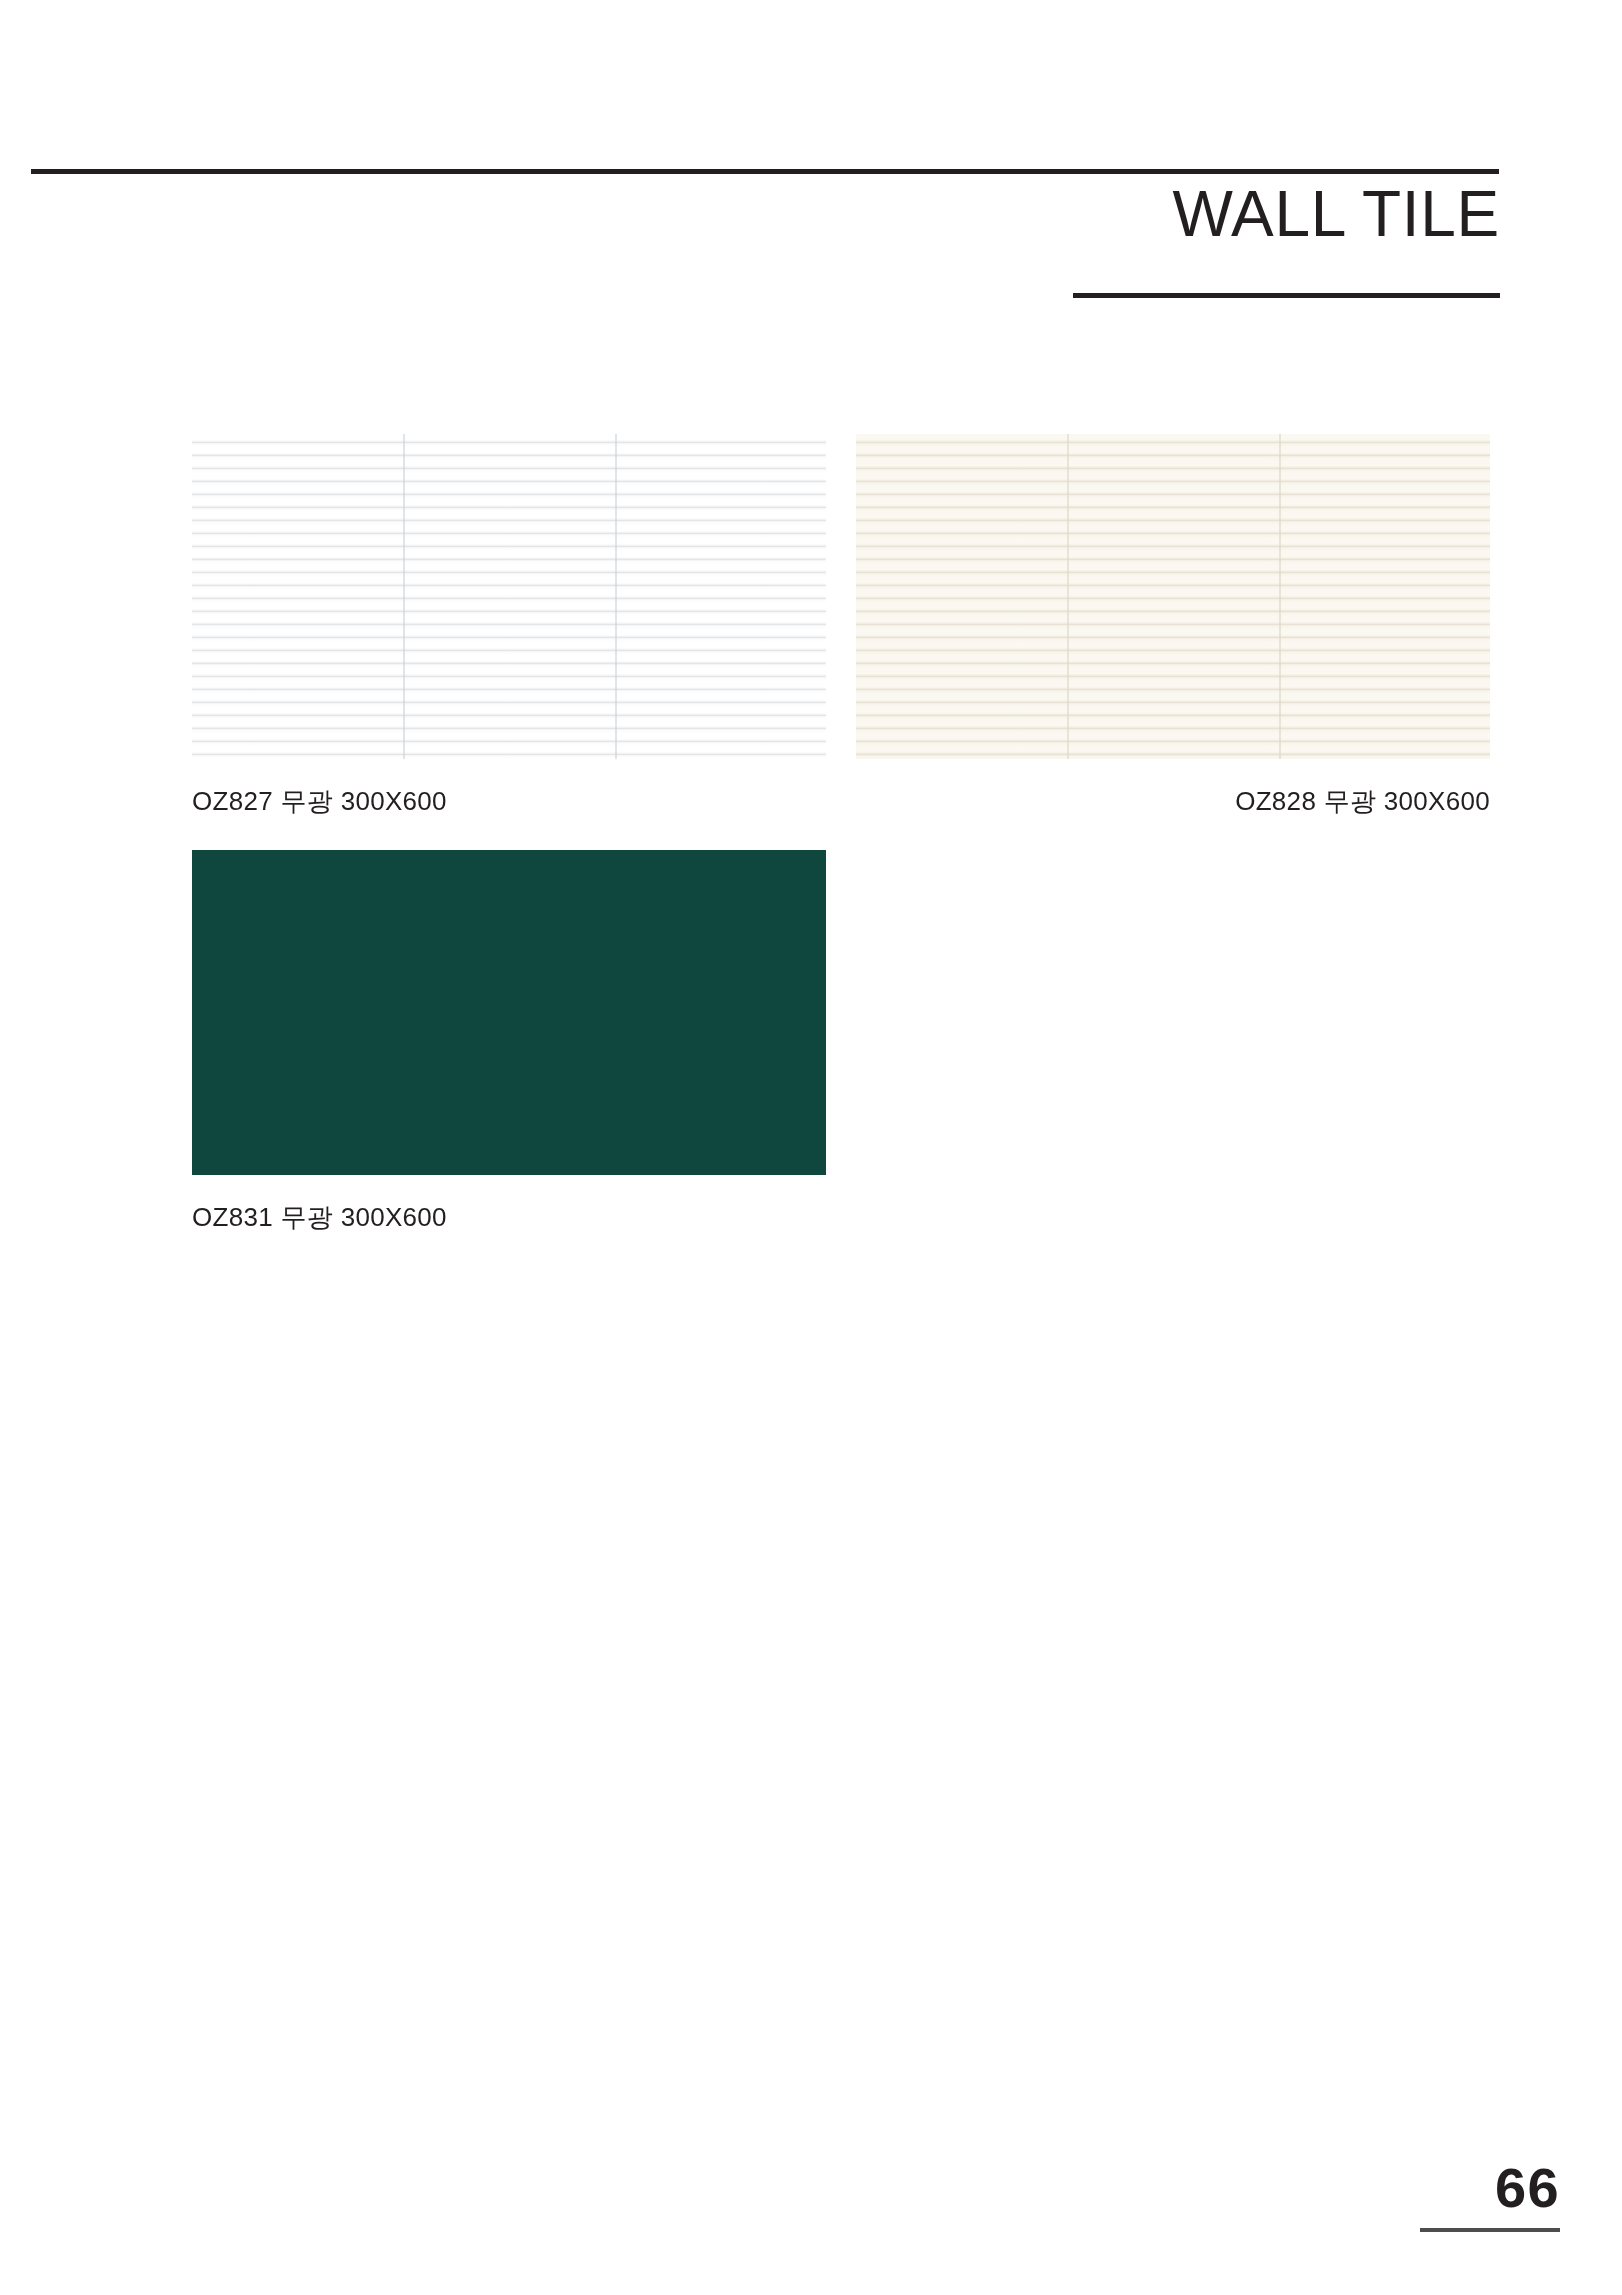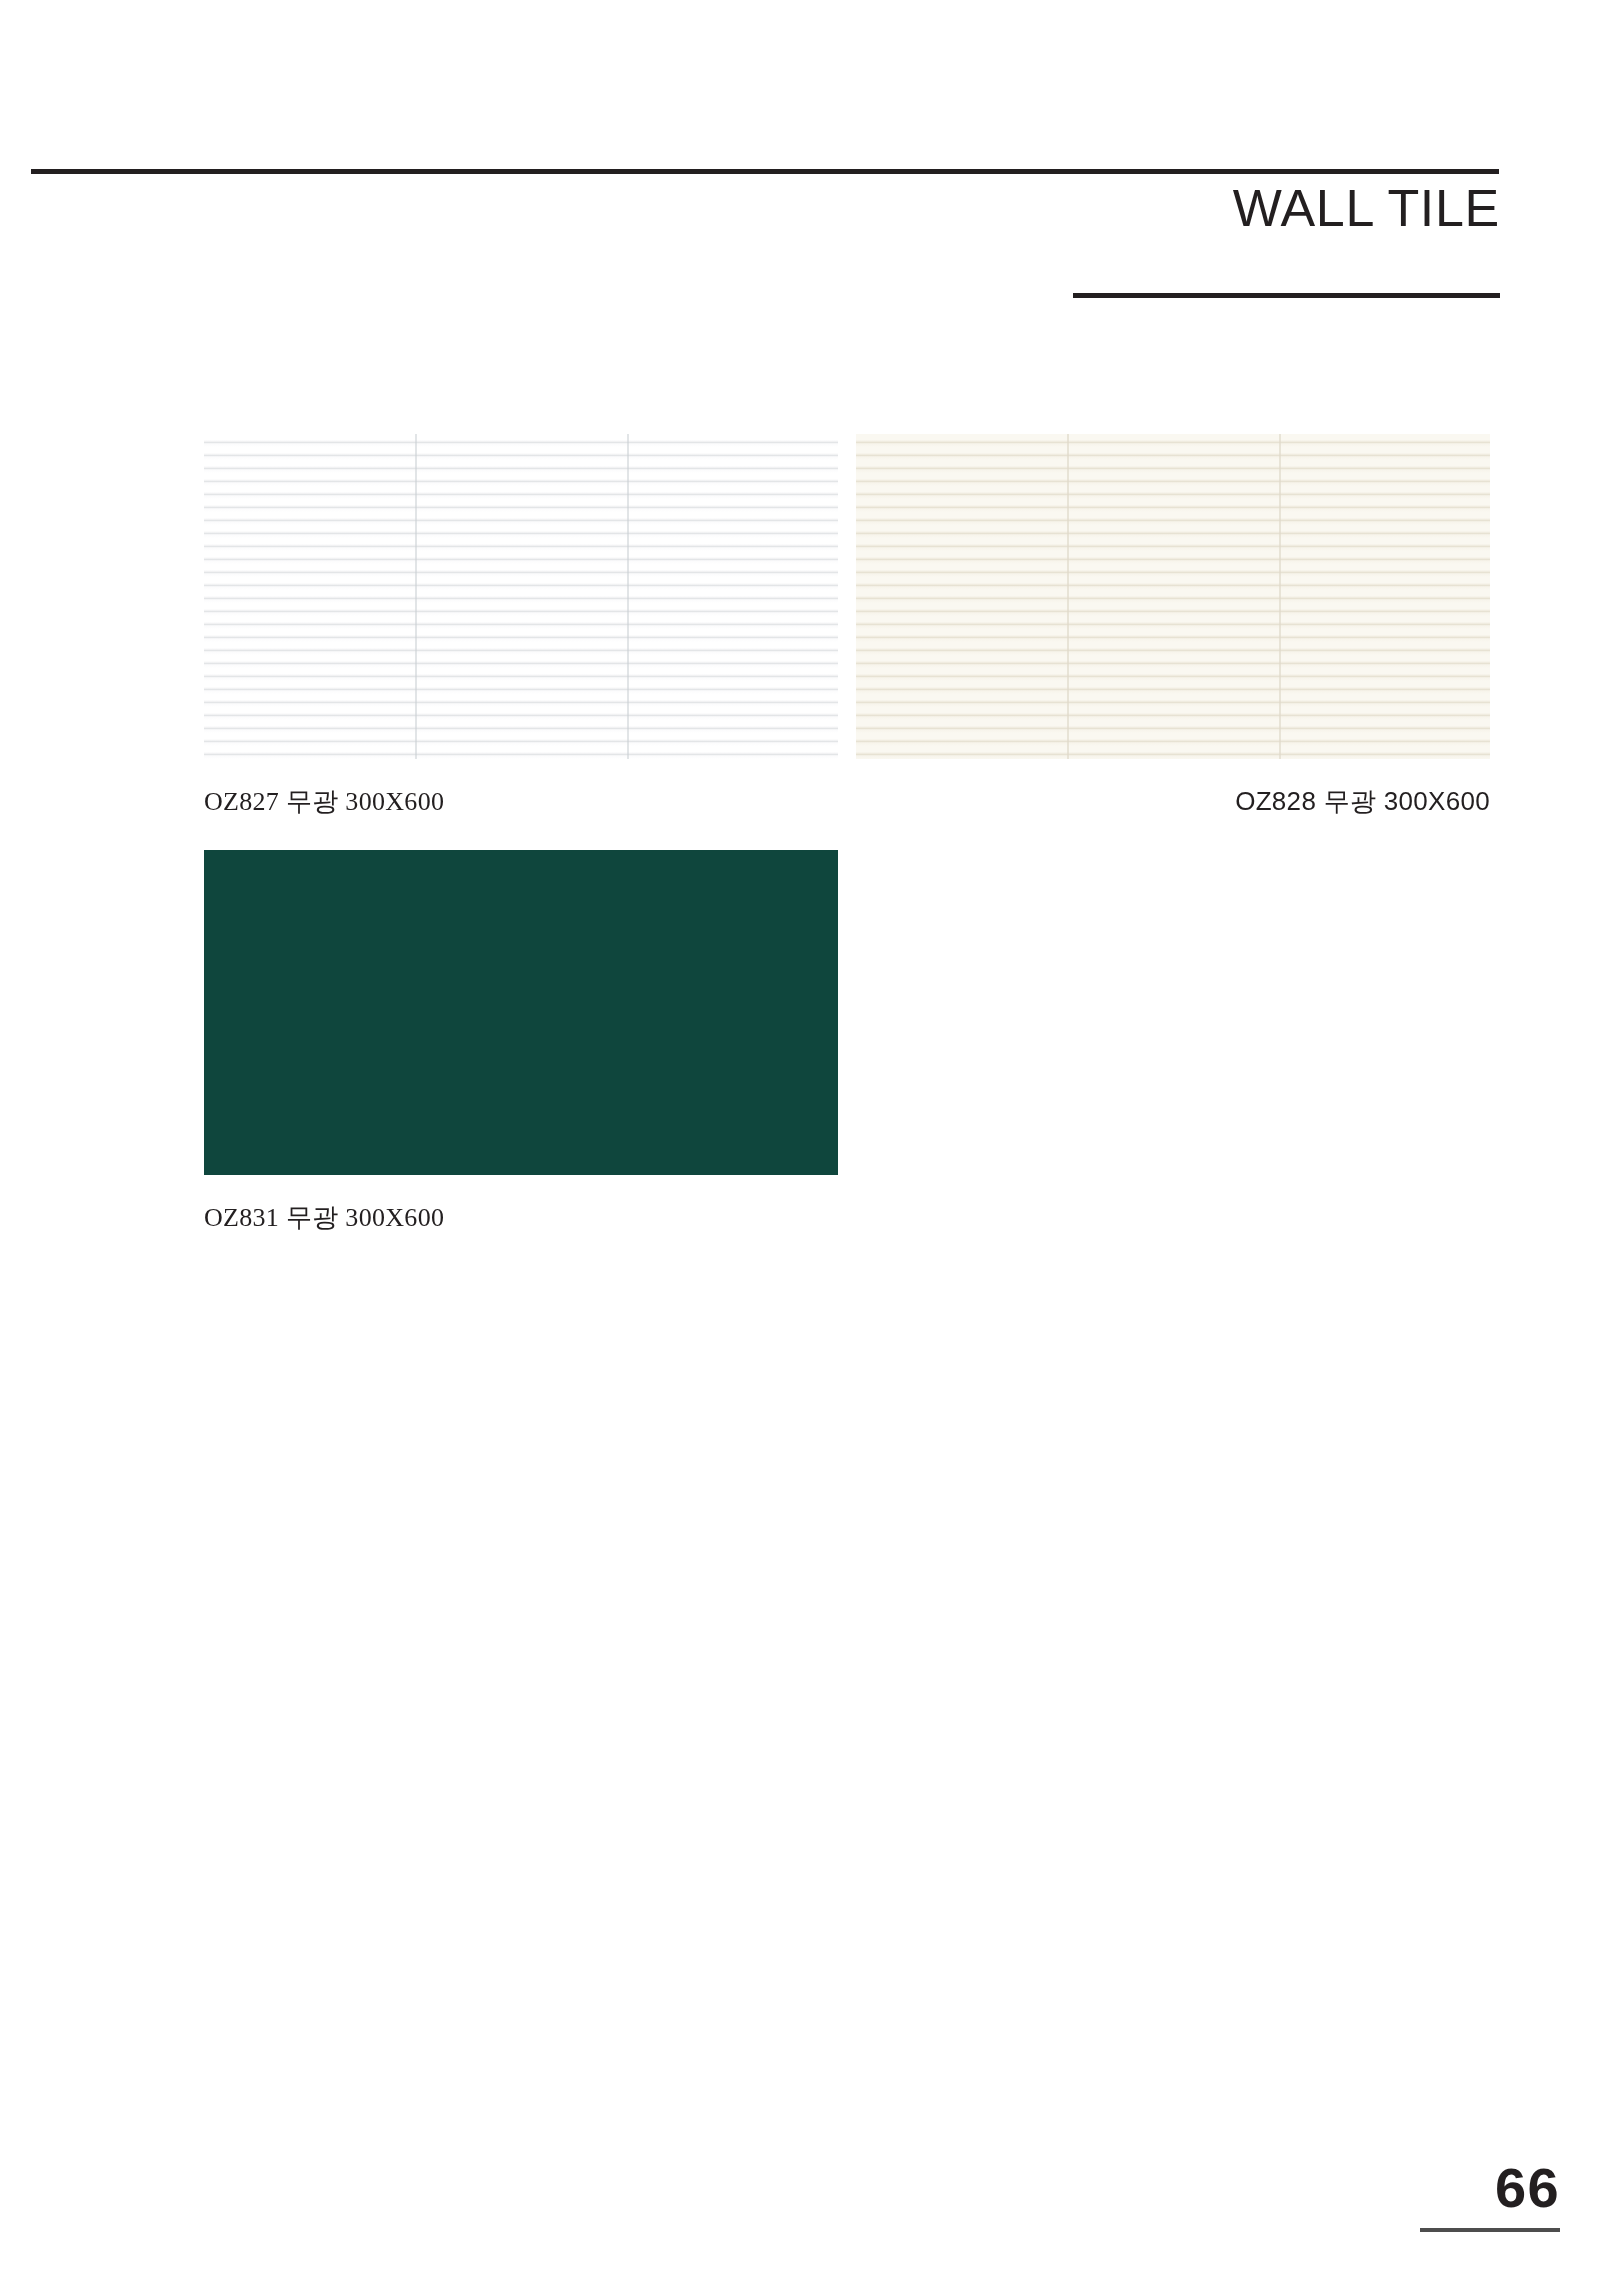--- a/index.html
+++ b/index.html
@@ -28,21 +28,21 @@
     left: 31px;
     top: 169px;
     width: 1468px;
     height: 4.6px;
     background: #231f20;
   }
   .page-title {
     position: absolute;
     right: 123px;
     top: 182px;
-    font-size: 52px;
+    font-size: 64px;
     font-weight: 400;
     letter-spacing: 0.7px;
     line-height: 1;
     color: #231f20;
     white-space: nowrap;
   }
   .header-rule-bottom {
     position: absolute;
     left: 1073px;
     top: 293px;
@@ -60,21 +60,21 @@
   }
   .row {
     position: relative;
     height: 416px;
   }
   .cell {
     position: absolute;
     top: 0;
     width: 634px;
   }
-  .cell.col-left  { left: 12px; font-family: Liberation Serif, serif; }
+  .cell.col-left  { left: 0; }
   .cell.col-right { left: 664px; text-align: right; }
 
   .swatch {
     position: relative;
     width: 634px;
     height: 325px;
     overflow: hidden;
     background: #ffffff;
   }
 

